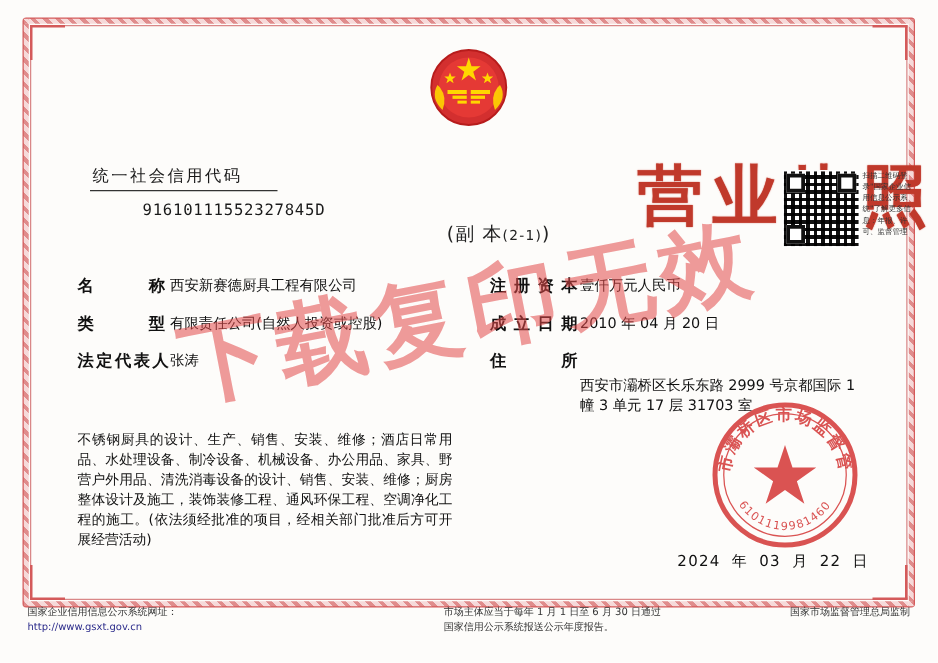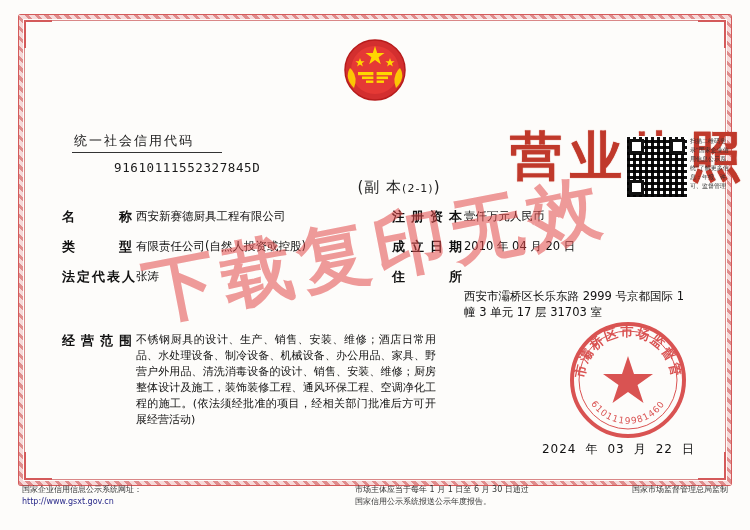--- a/index.html
+++ b/index.html
@@ -150,21 +150,21 @@
     width: 44px;
     font-family: "DejaVu Sans", sans-serif;
     font-size: 6px;
     line-height: 9px;
     color: #333;
   }
 
   
   .fields {
     position: absolute;
-    left: 62px; top: 208px;
+    left: 62px; top: 220px;
     width: 640px;
   }
   .row {
     display: flex;
     margin-bottom: 12px;
     align-items: flex-start;
   }
   .lbl {
     font-family: "DejaVu Sans", sans-serif;
     font-size: 13px;
@@ -338,21 +338,20 @@
         <div class="lbl" style="width:74px;letter-spacing:2px;">法定代表人</div>
         <div class="val">张涛</div>
       </div>
       <div class="col-right">
         <div class="lbl lbl-r">住　　所</div>
         <div class="val" style="width:226px;margin-top:20px;">西安市灞桥区长乐东路 2999 号京都国际 1 幢 3 单元 17 层 31703 室</div>
       </div>
     </div>
 
     <div class="scope-row">
-      <div class="lbl w4">经营范围</div>
       <div class="scope-val">不锈钢厨具的设计、生产、销售、安装、维修；酒店日常用品、水处理设备、制冷设备、机械设备、办公用品、家具、野营户外用品、清洗消毒设备的设计、销售、安装、维修；厨房整体设计及施工，装饰装修工程、通风环保工程、空调净化工程的施工。(依法须经批准的项目，经相关部门批准后方可开展经营活动)</div>
     </div>
 
   </div>
 
 
   <div class="date-line">
     <span>2024</span><span class="n">年</span><span>03</span><span class="n">月</span><span>22</span><span class="n">日</span>
   </div>
 

